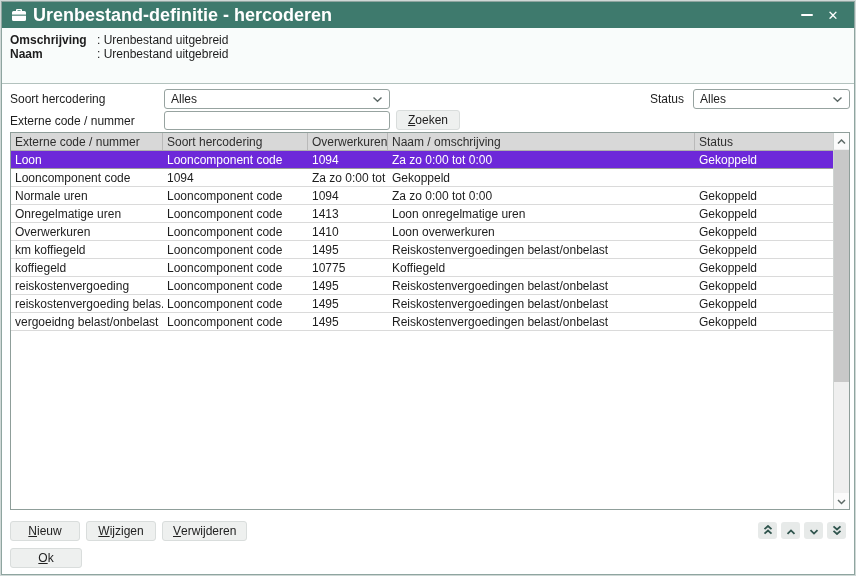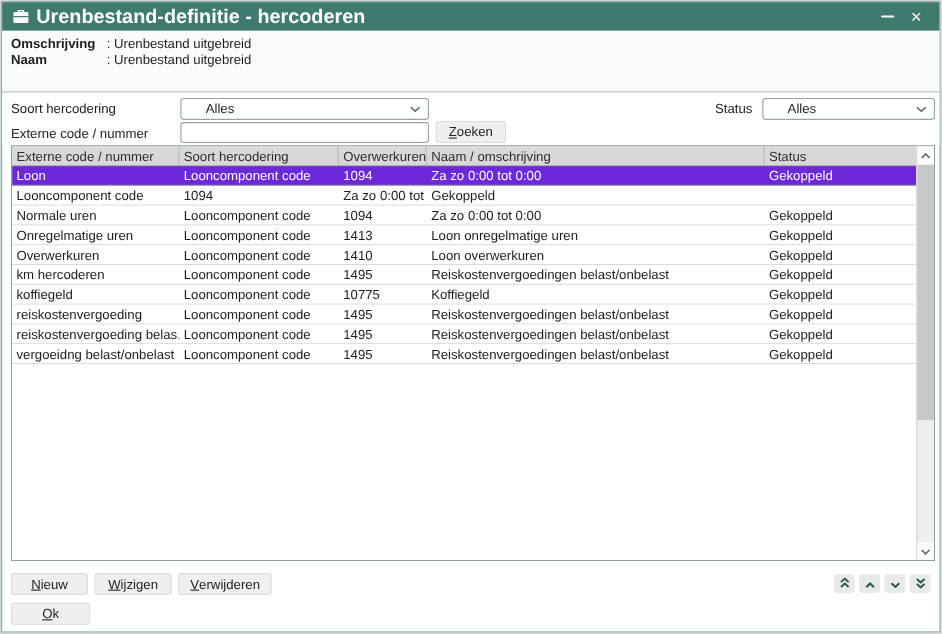--- a/index.html
+++ b/index.html
@@ -19,21 +19,21 @@
   
   .infopanel{position:absolute;top:26px;left:0;right:0;height:56px;background:#f9fcfb;
     border-bottom:1px solid #b3c2be;padding:5px 8px;}
   .info-line{height:14px;line-height:14px;white-space:nowrap;}
   .info-label{display:inline-block;width:87px;font-weight:bold;}
   
   .filterpanel{position:absolute;top:83px;left:0;right:0;height:47px;background:#fff;}
   .flabel{position:absolute;white-space:nowrap;}
   .selectbox{position:absolute;height:20px;background:#fff;border:1px solid #97a3a0;border-radius:3px;
     display:flex;align-items:center;padding:0 6px;cursor:default;}
-  .selectbox .sel-text{flex:1;margin-left:16px;}
+  .selectbox .sel-text{flex:1;}
   .textinput{position:absolute;height:19px;border:1px solid #97a3a0;border-radius:3px;padding:0 5px;
     font:inherit;background:#fff;outline:none;}
   .btn{display:inline-flex;align-items:center;justify-content:center;height:20px;
     background:#eef0ef;border:1px solid #d9dddc;border-radius:3px;font:inherit;color:#222;cursor:default;white-space:nowrap;}
   .zoeken-btn{position:absolute;left:394px;top:25px;width:64px;}
   
   .tablewrap{position:absolute;top:130px;left:8px;width:840px;height:378px;border:1px solid #8f9e9a;
     background:#fff;display:flex;}
   .table-main{flex:1;display:flex;flex-direction:column;overflow:hidden;}
   .thead,.trow{display:grid;grid-template-columns:152px 145px 80px 307px 1fr;flex:0 0 18px;height:18px;}
@@ -146,21 +146,21 @@
             <div class="tcell">1413</div>
             <div class="tcell">Loon onregelmatige uren</div>
             <div class="tcell">Gekoppeld</div>
           </div><div class="trow">
             <div class="tcell">Overwerkuren</div>
             <div class="tcell">Looncomponent code</div>
             <div class="tcell">1410</div>
             <div class="tcell">Loon overwerkuren</div>
             <div class="tcell">Gekoppeld</div>
           </div><div class="trow">
-            <div class="tcell">km hercoderen</div>
+            <div class="tcell">km koffiegeld</div>
             <div class="tcell">Looncomponent code</div>
             <div class="tcell">1495</div>
             <div class="tcell">Reiskostenvergoedingen belast/onbelast</div>
             <div class="tcell">Gekoppeld</div>
           </div><div class="trow">
             <div class="tcell">koffiegeld</div>
             <div class="tcell">Looncomponent code</div>
             <div class="tcell">10775</div>
             <div class="tcell">Koffiegeld</div>
             <div class="tcell">Gekoppeld</div>

